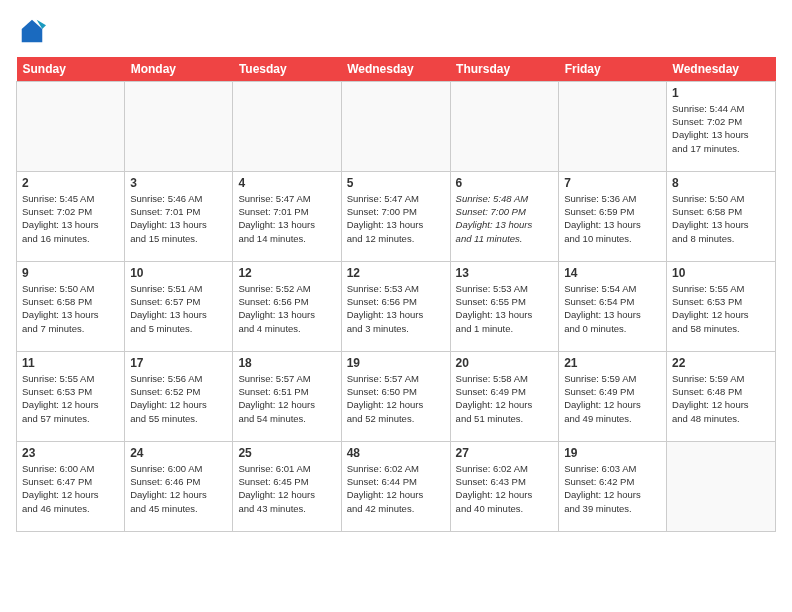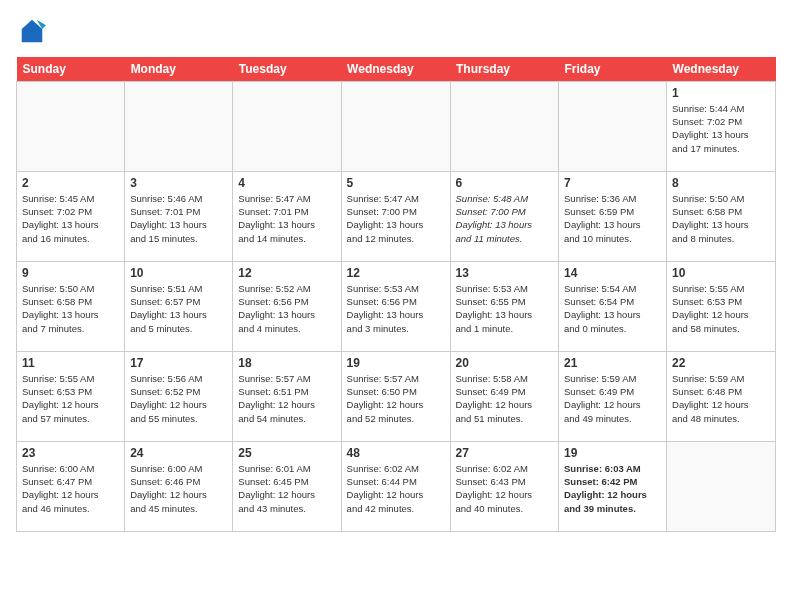--- a/index.html
+++ b/index.html
@@ -316,21 +316,21 @@
         </td>
         <td>
           <span class="day-num">27</span>
           <div class="day-info" style="white-space: pre-line;">Sunrise: 6:02 AM
 Sunset: 6:43 PM
 Daylight: 12 hours
 and 40 minutes.</div>
         </td>
         <td>
           <span class="day-num">19</span>
-          <div class="day-info" style="white-space: pre-line; font-weight: bold;">Sunrise: 6:03 AM
+          <div class="day-info" style="white-space: pre-line;">Sunrise: 6:03 AM
 Sunset: 6:42 PM
 Daylight: 12 hours
 and 39 minutes.</div>
         </td>
         <td class="empty"></td>
       </tr>
     </tbody>
 </table>
 
 </body></html>

